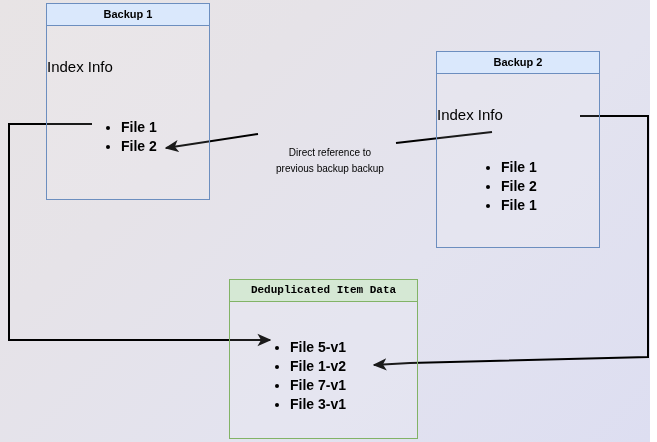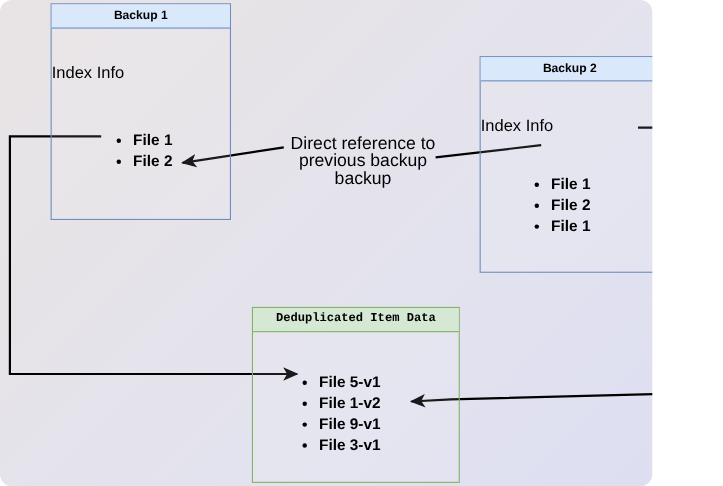--- a/index.html
+++ b/index.html
@@ -8,25 +8,24 @@
     padding: 0;
   }
   body {
     width: 657px;
     height: 442px;
     font-family: "Liberation Sans", sans-serif;
     overflow: hidden;
   }
   #canvas {
     position: relative;
-    width: 593px;
+    width: 650px;
     height: 442px;
     background: linear-gradient(135deg, #e8e4e5 0%, #e6e3e8 30%, #e3e3ef 62%, #dddef1 100%);
     overflow: hidden;
-    border-radius: 11px;
   }
   
   #wires {
     position: absolute;
     left: 0;
     top: 0;
     width: 657px;
     height: 442px;
     pointer-events: none;
   }
@@ -88,23 +87,24 @@
     color: #000;
     font-weight: bold;
   }
   ul.file-list li {
     white-space: nowrap;
   }
   
   .caption {
     position: absolute;
     text-align: center;
-    font-size: 16px;
+    font-size: 10px;
     line-height: 16px;
     color: #000;
+    margin-top: 22px;
   }
 </style>
 </head>
 <body>
 
 <div id="canvas">
 
   <svg id="wires" viewBox="0 0 657 442" width="657" height="442" xmlns="http://www.w3.org/2000/svg">
     <defs>
       <marker id="arrow-r" viewBox="0 0 10 10" refX="9" refY="5" markerWidth="7" markerHeight="7" orient="auto-start-reverse">
@@ -142,21 +142,21 @@
       </ul>
     </div>
   </div>
 
   <div class="box green" id="dedup" style="left:229px; top:279px; width:189px; height:160px;">
     <div class="box-header">Deduplicated Item Data</div>
     <div class="box-body">
       <ul class="file-list" style="left:42px; top:36px;">
         <li>File 5-v1</li>
         <li>File 1-v2</li>
-        <li>File 9-v1</li>
+        <li>File 7-v1</li>
         <li>File 3-v1</li>
       </ul>
     </div>
   </div>
 
   <div class="caption" id="direct-reference" style="left:247px; top:123px; width:166px;">
     <div>Direct reference to</div>
     <div>previous backup backup</div>
   </div>
 

